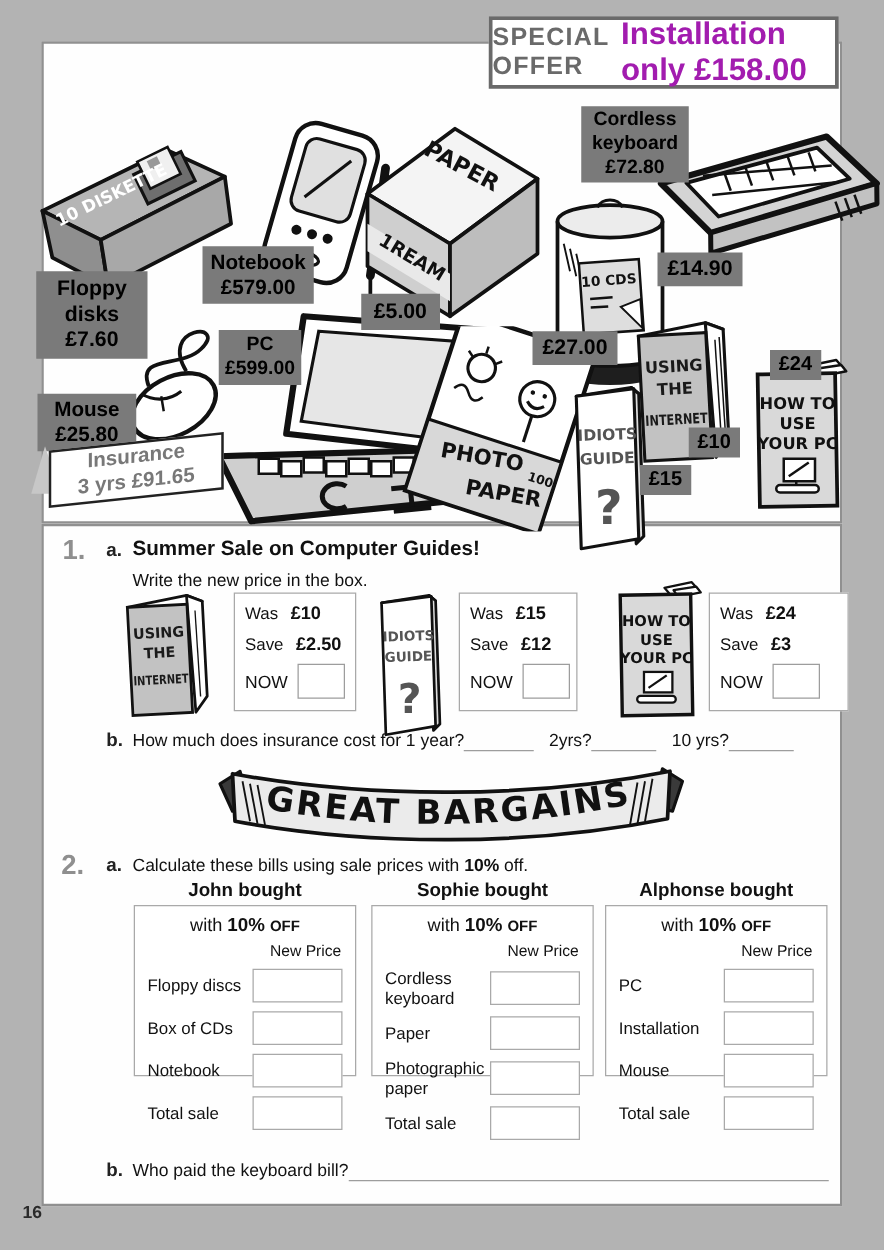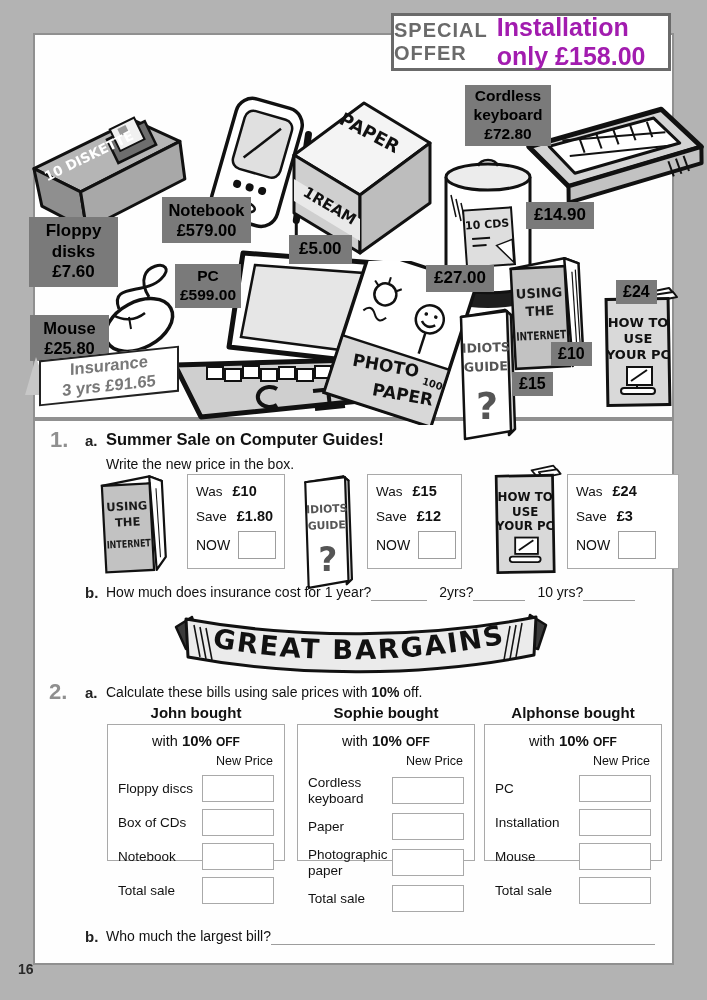--- a/index.html
+++ b/index.html
@@ -324,21 +324,21 @@
       <line x1="71" y1="22" x2="72" y2="100" stroke="#111" stroke-width="1.2"></line>
       <rect x="10" y="16" width="54" height="98" fill="#c2c2c2" stroke="#111" stroke-width="2.5"></rect>
       <text x="37" y="45" text-anchor="middle" font-size="13" font-weight="bold" fill="#1a1a1a">USING</text>
       <text x="37" y="63" text-anchor="middle" font-size="13" font-weight="bold" fill="#1a1a1a">THE</text>
       <text x="37" y="87" text-anchor="middle" font-size="11.5" font-weight="bold" fill="#1a1a1a" textLength="50" lengthAdjust="spacingAndGlyphs">INTERNET</text>
     </g>
   </svg>
 
   <div class="sale-card" style="left:152px;width:98px">
     <div class="sc-row"><span>Was</span><b>£10</b></div>
-    <div class="sc-row save"><span>Save</span><b>£1.80</b></div>
+    <div class="sc-row save"><span>Save</span><b>£2.50</b></div>
     <div class="sc-now">
         <span>NOW</span>
         <input class="now-box box" type="text" style="">
       </div>
   </div>
 
   <svg class="art" style="left:258px;top:44px" width="66" height="128" viewBox="0 0 76 148">
     <polygon points="14,20 58,13 64,18 20,25" fill="#fff" stroke="#111" stroke-width="2.5" stroke-linejoin="round"></polygon>
     <polygon points="58,13 64,18 68,132 62,138" fill="#ddd" stroke="#111" stroke-width="2.5" stroke-linejoin="round"></polygon>
     <polygon points="14,20 60,14 64,134 18,142" fill="#fff" stroke="#111" stroke-width="2.5" stroke-linejoin="round"></polygon>
@@ -482,17 +482,17 @@
         <input class="bt-box box" type="text" style="">
       </div>
     <div class="bt-row">
         <span class="bt-label">Total sale</span>
         <input class="bt-box box" type="text" style="">
       </div>
   </div>
 
   <div class="ex-letter" style="left:50px;top:507px">b.</div>
   <div class="ex-text" style="left:71px;top:507px">
-    <span>Who much the largest bill?</span><input class="ans-line" style="width: 384px;" type="text">
+    <span>Who paid the keyboard bill?</span><input class="ans-line" style="width: 384px;" type="text">
   </div>
 </div>
 
 <div class="page-num">16</div>
 
 </body></html>

